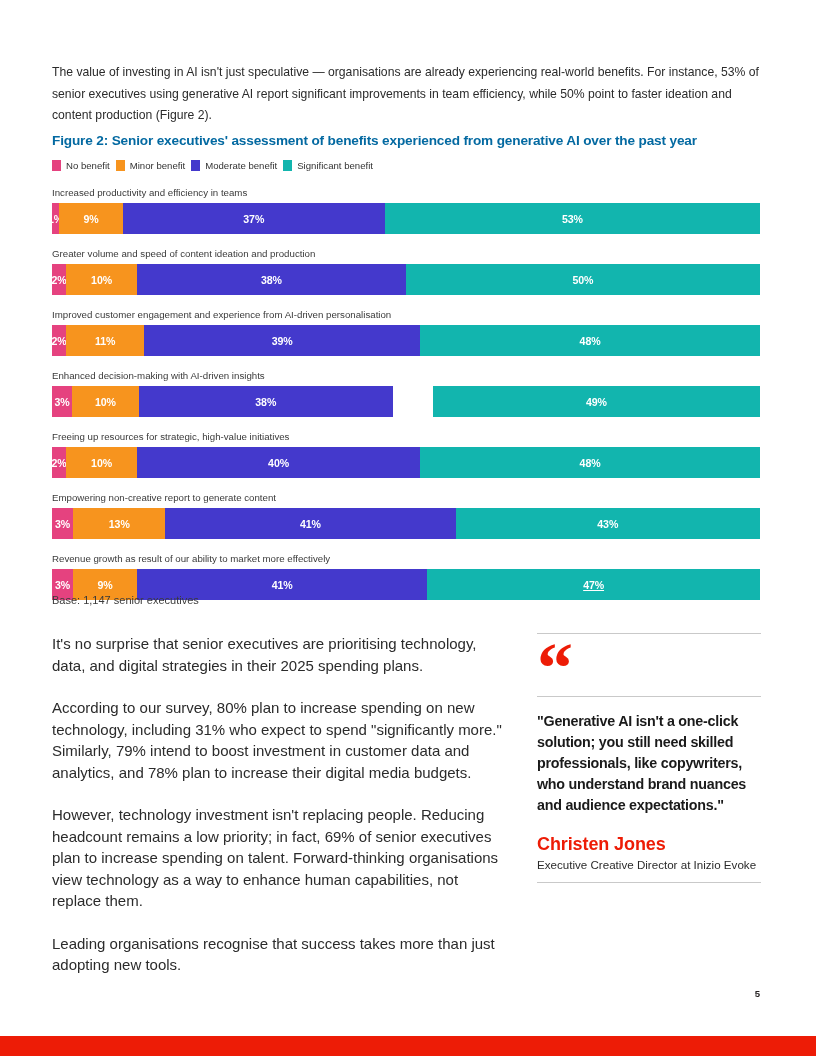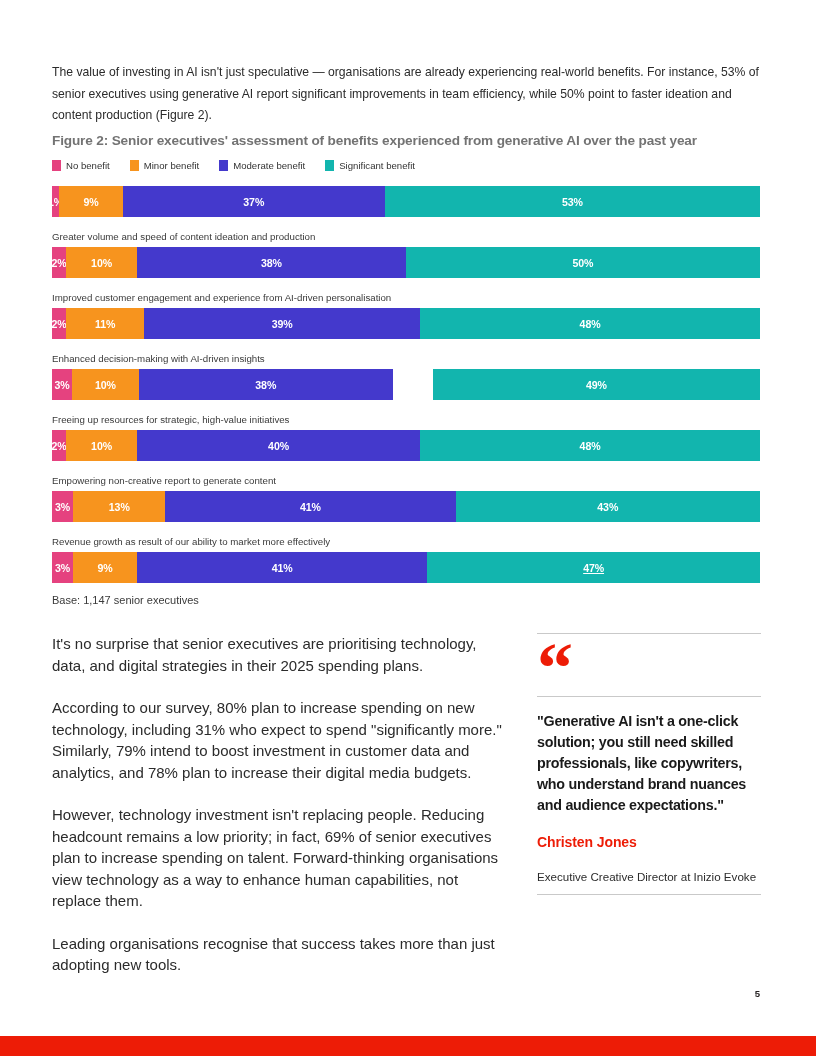--- a/index.html
+++ b/index.html
@@ -35,29 +35,29 @@
 
   
   .fig-title {
     position: absolute;
     left: 52px;
     top: 133px;
     width: 712px;
     font-size: 13.6px;
     font-weight: bold;
     letter-spacing: -0.15px;
-    color: #737373;
+    color: #0369a1;
   }
   .legend {
     position: absolute;
     left: 52px;
     top: 160px;
     display: flex;
     align-items: flex-end;
-    gap: 20px;
+    gap: 6px;
     font-size: 9.6px;
     color: #333333;
   }
   .legend-item {
     display: flex;
     align-items: center;
     gap: 5px;
     white-space: nowrap;
   }
   .legend-swatch {
@@ -152,25 +152,25 @@
   }
   .quote-text {
     font-size: 14.3px;
     font-weight: bold;
     line-height: 21px;
     letter-spacing: -0.25px;
     color: #1a1a1a;
     margin: 14px 0 18px 0;
   }
   .quote-name {
-    font-size: 14px;
+    font-size: 18px;
     font-weight: bold;
     color: #ed1c06;
     letter-spacing: -0.1px;
-    margin-bottom: 20px;
+    margin-bottom: 3px;
   }
   .quote-role {
     font-size: 11.6px;
     color: #2b2b2b;
     margin-bottom: 11px;
   }
 
   
   .page-num {
     position: absolute;
@@ -214,20 +214,21 @@
         <span>Moderate benefit</span>
       </div>
       <div class="legend-item">
         <span class="legend-swatch" style="background: rgb(18, 181, 174);"></span>
         <span>Significant benefit</span>
       </div>
     </div>
 
   <div class="chart">
       <div class="bar-group">
+        <div class="bar-label">Increased productivity and efficiency in teams</div>
         <div class="bar">
           <div class="seg" style="background: rgb(229, 66, 127); width: 1%;">1%</div>
           <div class="seg" style="background: rgb(247, 148, 30); width: 9%;">9%</div>
           <div class="seg" style="background: rgb(68, 57, 204); width: 37%;">37%</div>
           <div class="seg" style="background: rgb(18, 181, 174); width: 53%;">53%</div>
         </div>
       </div>
       <div class="bar-group">
         <div class="bar-label">Greater volume and speed of content ideation and production</div>
         <div class="bar">

